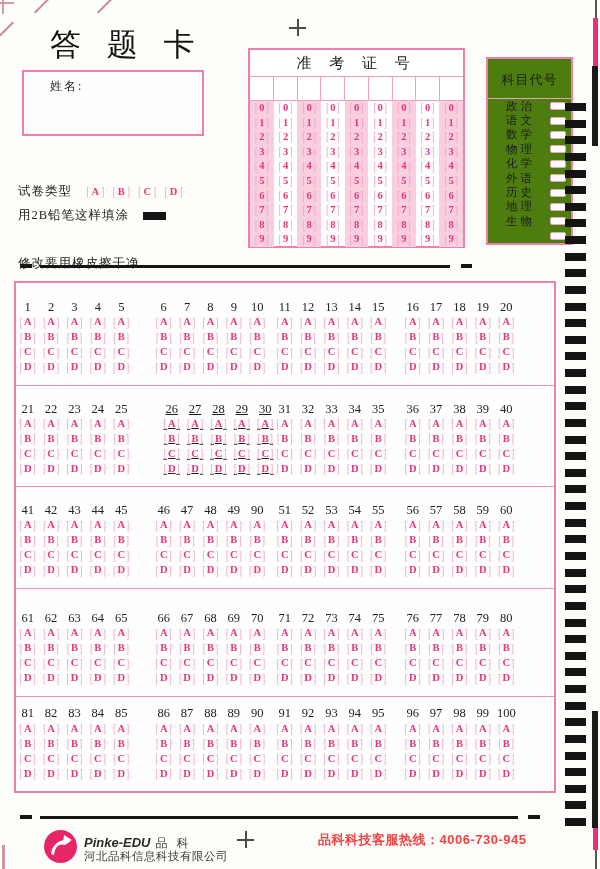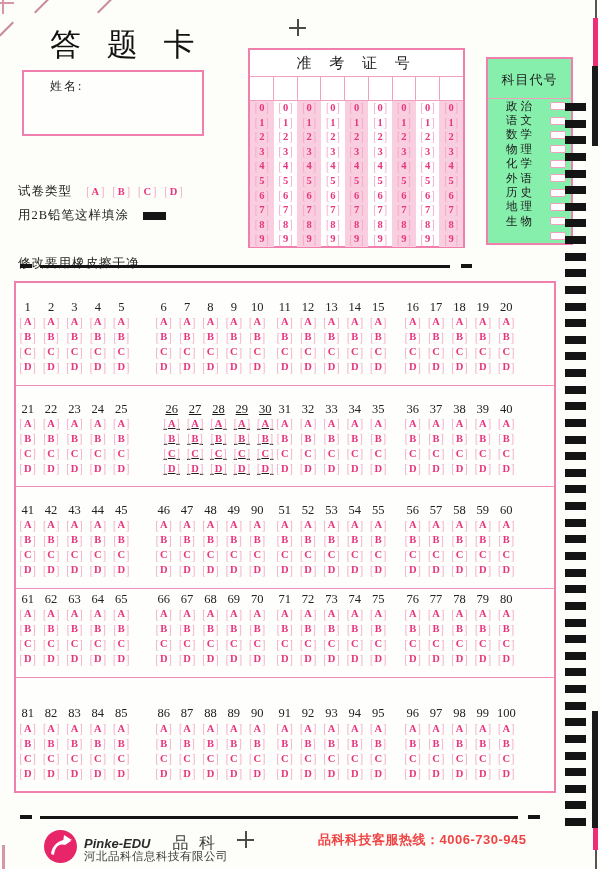--- a/index.html
+++ b/index.html
@@ -43,21 +43,21 @@
   .ticket .t-write{display:flex;height:23px;border-bottom:1px solid #f3a0c0;}
   .ticket .t-write .wc{flex:1;border-left:1px solid #f3a0c0;}
   .ticket .t-write .wc:first-child{border-left:none;}
   .ticket .t-digits{display:flex;height:146px;}
   .ticket .tcol{flex:1;display:flex;flex-direction:column;}
   .ticket .tcol.pinkbg{background:#f9cedf;}
   .ticket .tcell{flex:1;display:flex;align-items:center;justify-content:center;}
 
   
   .subjects{position:absolute;left:486px;top:57px;width:87px;height:188px;
-            border:2px solid #f07fae;background:#86efac;box-sizing:border-box;}
+            border:2px solid #f07fae;background:#4d7c0f;box-sizing:border-box;}
   .subjects .s-title{height:39px;line-height:42px;text-align:center;font-size:13px;
                      letter-spacing:1px;border-bottom:1px solid #f3a0c0;}
   .subjects .s-row{height:14.4px;display:flex;align-items:center;justify-content:space-between;
                    padding:0 5px 0 18px;}
   .subjects .s-lbl{font-size:11.5px;white-space:nowrap;}
   .subjects .s-bub{width:14px;height:6px;border:1px solid #f2a0c0;border-radius:2px;background:#fff;cursor:pointer;}
 
   
   .sep-dash{position:absolute;height:4px;background:#151515;}
   .sep-line{position:absolute;height:3px;background:#151515;}
@@ -73,21 +73,21 @@
   .qnum{font-size:12.5px;color:#222;cursor:default;}
 
   
   .tmark{position:absolute;left:565px;width:21px;height:8px;background:#141414;}
   .edge{position:absolute;}
 
   
   .footer-logo{position:absolute;left:44px;top:830px;width:33px;height:33px;}
   .brand-line{position:absolute;left:84px;top:833px;font-family:"Liberation Sans","DejaVu Sans",sans-serif;white-space:nowrap;}
   .brand-en{font-size:13px;font-weight:bold;font-style:italic;color:#2b2b2b;letter-spacing:0px;}
-  .brand-cn{font-size:16px;color:#3a3a3a;margin-left:22px;letter-spacing:3px;}
+  .brand-cn{font-size:12px;color:#3a3a3a;margin-left:5px;letter-spacing:3px;}
   .company{position:absolute;left:84px;top:849px;font-size:11.5px;color:#3a3a3a;
            font-family:"Liberation Sans","DejaVu Sans",sans-serif;letter-spacing:0.5px;}
   .hotline{position:absolute;left:318px;top:831px;font-size:13px;color:#ef4444;
            font-family:"Liberation Sans","DejaVu Sans",sans-serif;font-weight:bold;letter-spacing:0.5px;}
 </style>
 </head>
 <body>
 
 <div id="sheet">
 
@@ -2858,21 +2858,21 @@
             <div class="acell">
               <span class="bub">
                 <i>[</i>
                 <b>D</b>
                 <i>]</i>
               </span>
             </div>
           </div>
         </div>
       </div>
-      <div class="band sep" style="top: 292px;">
+      <div class="band sep" style="top: 311px;">
         <div class="agroup" style="left: 0px;">
           <div class="arow">
             <div class="acell">
               <span class="qnum">61</span>
             </div>
             <div class="acell">
               <span class="qnum">62</span>
             </div>
             <div class="acell">
               <span class="qnum">63</span>

